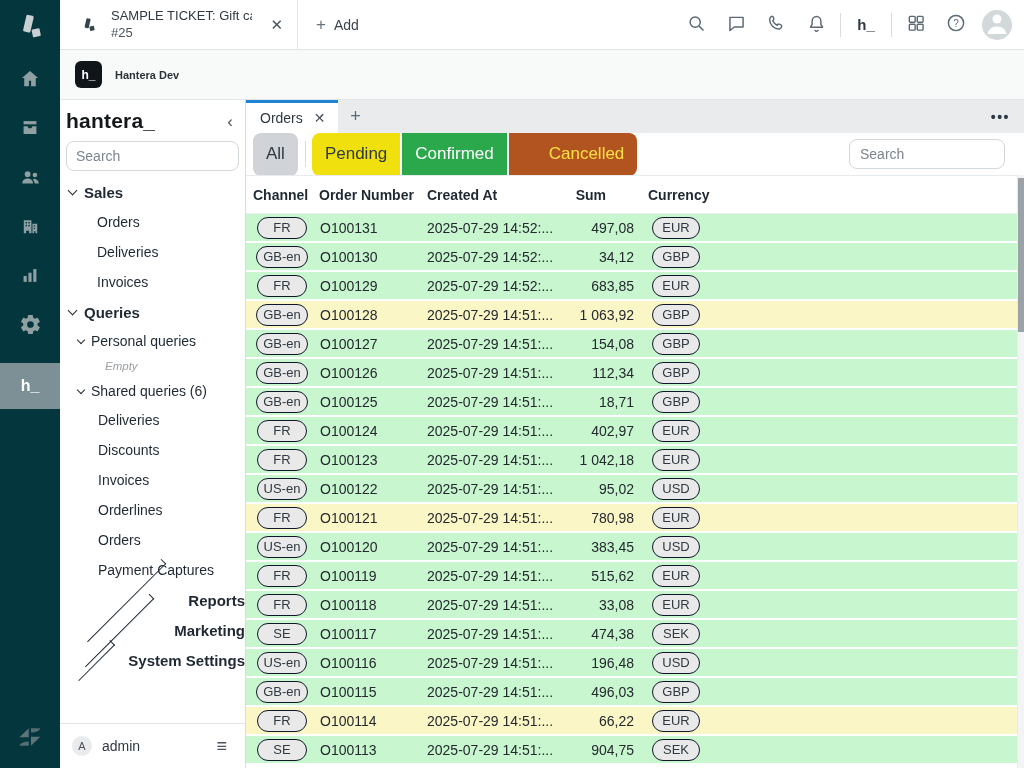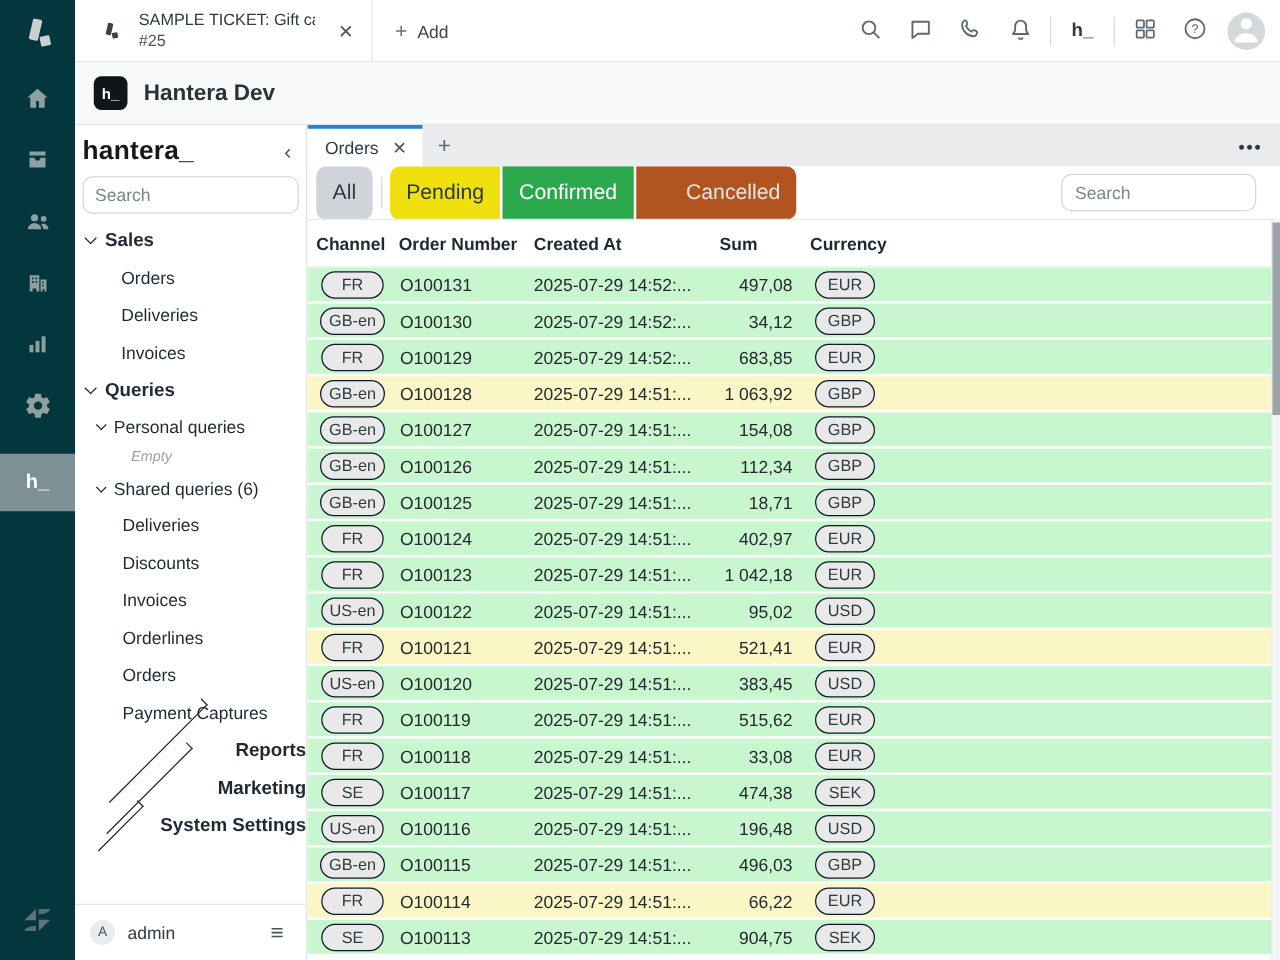--- a/index.html
+++ b/index.html
@@ -36,21 +36,21 @@
   .tb-icon { width:40px; height:40px; display:flex; align-items:center; justify-content:center; background:none; border:none; color:#5a6a74; cursor:pointer; padding:0; }
   .conversations { height:32px; padding:0 12px; border-radius:5px; background:#ebeef0; border:none; display:flex; align-items:center; gap:9px; font-size:13px; color:#49545c; cursor:pointer; margin:0 10px; }
   .conv-badge { min-width:19px; height:19px; border-radius:10px; background:#4c5962; color:#fff; font-size:11px; display:flex; align-items:center; justify-content:center; padding:0 5px; }
   .tb-divider { width:1px; height:24px; background:#d8dcde; margin:0 4px; }
   .tb-hlogo { font-size:15px; font-weight:700; color:#2f3941; background:none; border:none; cursor:pointer; width:42px; }
   .avatar { width:30px; height:30px; border-radius:50%; background:#d3d8db; overflow:hidden; display:flex; align-items:flex-end; justify-content:center; border:none; cursor:pointer; padding:0; margin-left:6px; }
 
   
   .appbar { height:50px; background:#f8f9f9; border-bottom:1px solid #e3e6e8; display:flex; align-items:center; padding-left:15px; gap:13px; flex-shrink:0; }
   .applogo { width:27px; height:27px; border-radius:6px; background:#10151a; color:#fff; font-size:12px; font-weight:700; display:flex; align-items:center; justify-content:center; }
-  .apptitle { font-size:18px; font-weight:700; color:#2b3238; }
+  .apptitle { font-size:11px; font-weight:700; color:#2b3238; }
 
   
   .content { flex:1; display:flex; min-height:0; }
 
   
   .sidepanel { width:186px; border-right:1px solid #d8dcde; display:flex; flex-direction:column; background:#fff; flex-shrink:0; }
   .panel-head { display:flex; align-items:center; padding:9px 8px 6px 6px; }
   .brand { font-size:21px; font-weight:700; color:#15181a; letter-spacing:.2px; }
   .collapse { margin-left:auto; color:#49545c; font-size:17px; background:none; border:none; cursor:pointer; line-height:1; padding:0 4px; }
   .side-search { margin:2px 6px 0; height:30px; border:1px solid #d3d8dc; border-radius:8px; padding:0 9px; font-size:14px; color:#2f3941; outline:none; }
@@ -79,21 +79,21 @@
   .newtab { width:36px; display:flex; align-items:center; justify-content:center; font-size:18px; color:#5a6a74; background:none; border:none; cursor:pointer; }
   .more { position:absolute; right:8px; top:0; height:33px; display:flex; align-items:center; font-size:14px; letter-spacing:1.5px; color:#2f3941; background:none; border:none; font-weight:700; cursor:pointer; }
 
   .filterbar { height:42px; display:flex; align-items:center; padding:0 7px; background:#fff; flex-shrink:0; }
   .fbtn { height:43px; border:none; font-size:17px; display:flex; align-items:center; padding:0 13px; cursor:pointer; white-space:nowrap; }
   .f-all { background:#d0d4d9; border-radius:8px; color:#2f3941; }
   .vsep { width:1px; height:26px; background:#d8dcde; margin:0 6px 0 7px; }
   .fgroup { display:flex; gap:2px; }
   .f-pending { background:#f0e00e; color:#2f3941; border-radius:8px 0 0 8px; }
   .f-confirmed { background:#2ca84c; color:#fff; }
-  .f-cancelled { background:#b2541f; color:#e5e5e5; border-radius:0 8px 8px 0;padding-left:40px; }
+  .f-cancelled { background:#b2541f; color:#fde047; border-radius:0 8px 8px 0;padding-left:40px; }
   .main-search { margin-left:auto; width:156px; height:30px; border:1px solid #d3d8dc; border-radius:8px; padding:0 10px; font-size:14px; outline:none; margin-right:12px; }
 
   .thead { height:39px; border-top:1px solid #e8ebed; border-bottom:1px solid #eceef0; display:flex; align-items:center; padding-left:7px; font-weight:700; font-size:14px; color:#1f2933; flex-shrink:0; }
   .hc { white-space:nowrap; cursor:pointer; }
   .hc1 { width:66px; }
   .hc2 { width:108px; }
   .hc3 { width:119px; }
   .hc4 { width:60px; text-align:right; }
   .hc5 { padding-left:42px; }
 
@@ -493,21 +493,21 @@
               <div class="cell c-date">2025-07-29 14:51:...</div>
               <div class="cell c-sum">95,02</div>
               <div class="cell c-cur"><span class="pill">USD</span></div>
             </div>
             <div class="trow row-pending">
               <div class="cell c-channel">
                 <span class="pill">FR</span>
               </div>
               <div class="cell c-order">O100121</div>
               <div class="cell c-date">2025-07-29 14:51:...</div>
-              <div class="cell c-sum">521,41</div>
+              <div class="cell c-sum">780,98</div>
               <div class="cell c-cur"><span class="pill">EUR</span></div>
             </div>
             <div class="trow row-confirmed">
               <div class="cell c-channel">
                 <span class="pill">US-en</span>
               </div>
               <div class="cell c-order">O100120</div>
               <div class="cell c-date">2025-07-29 14:51:...</div>
               <div class="cell c-sum">383,45</div>
               <div class="cell c-cur"><span class="pill">USD</span></div>

